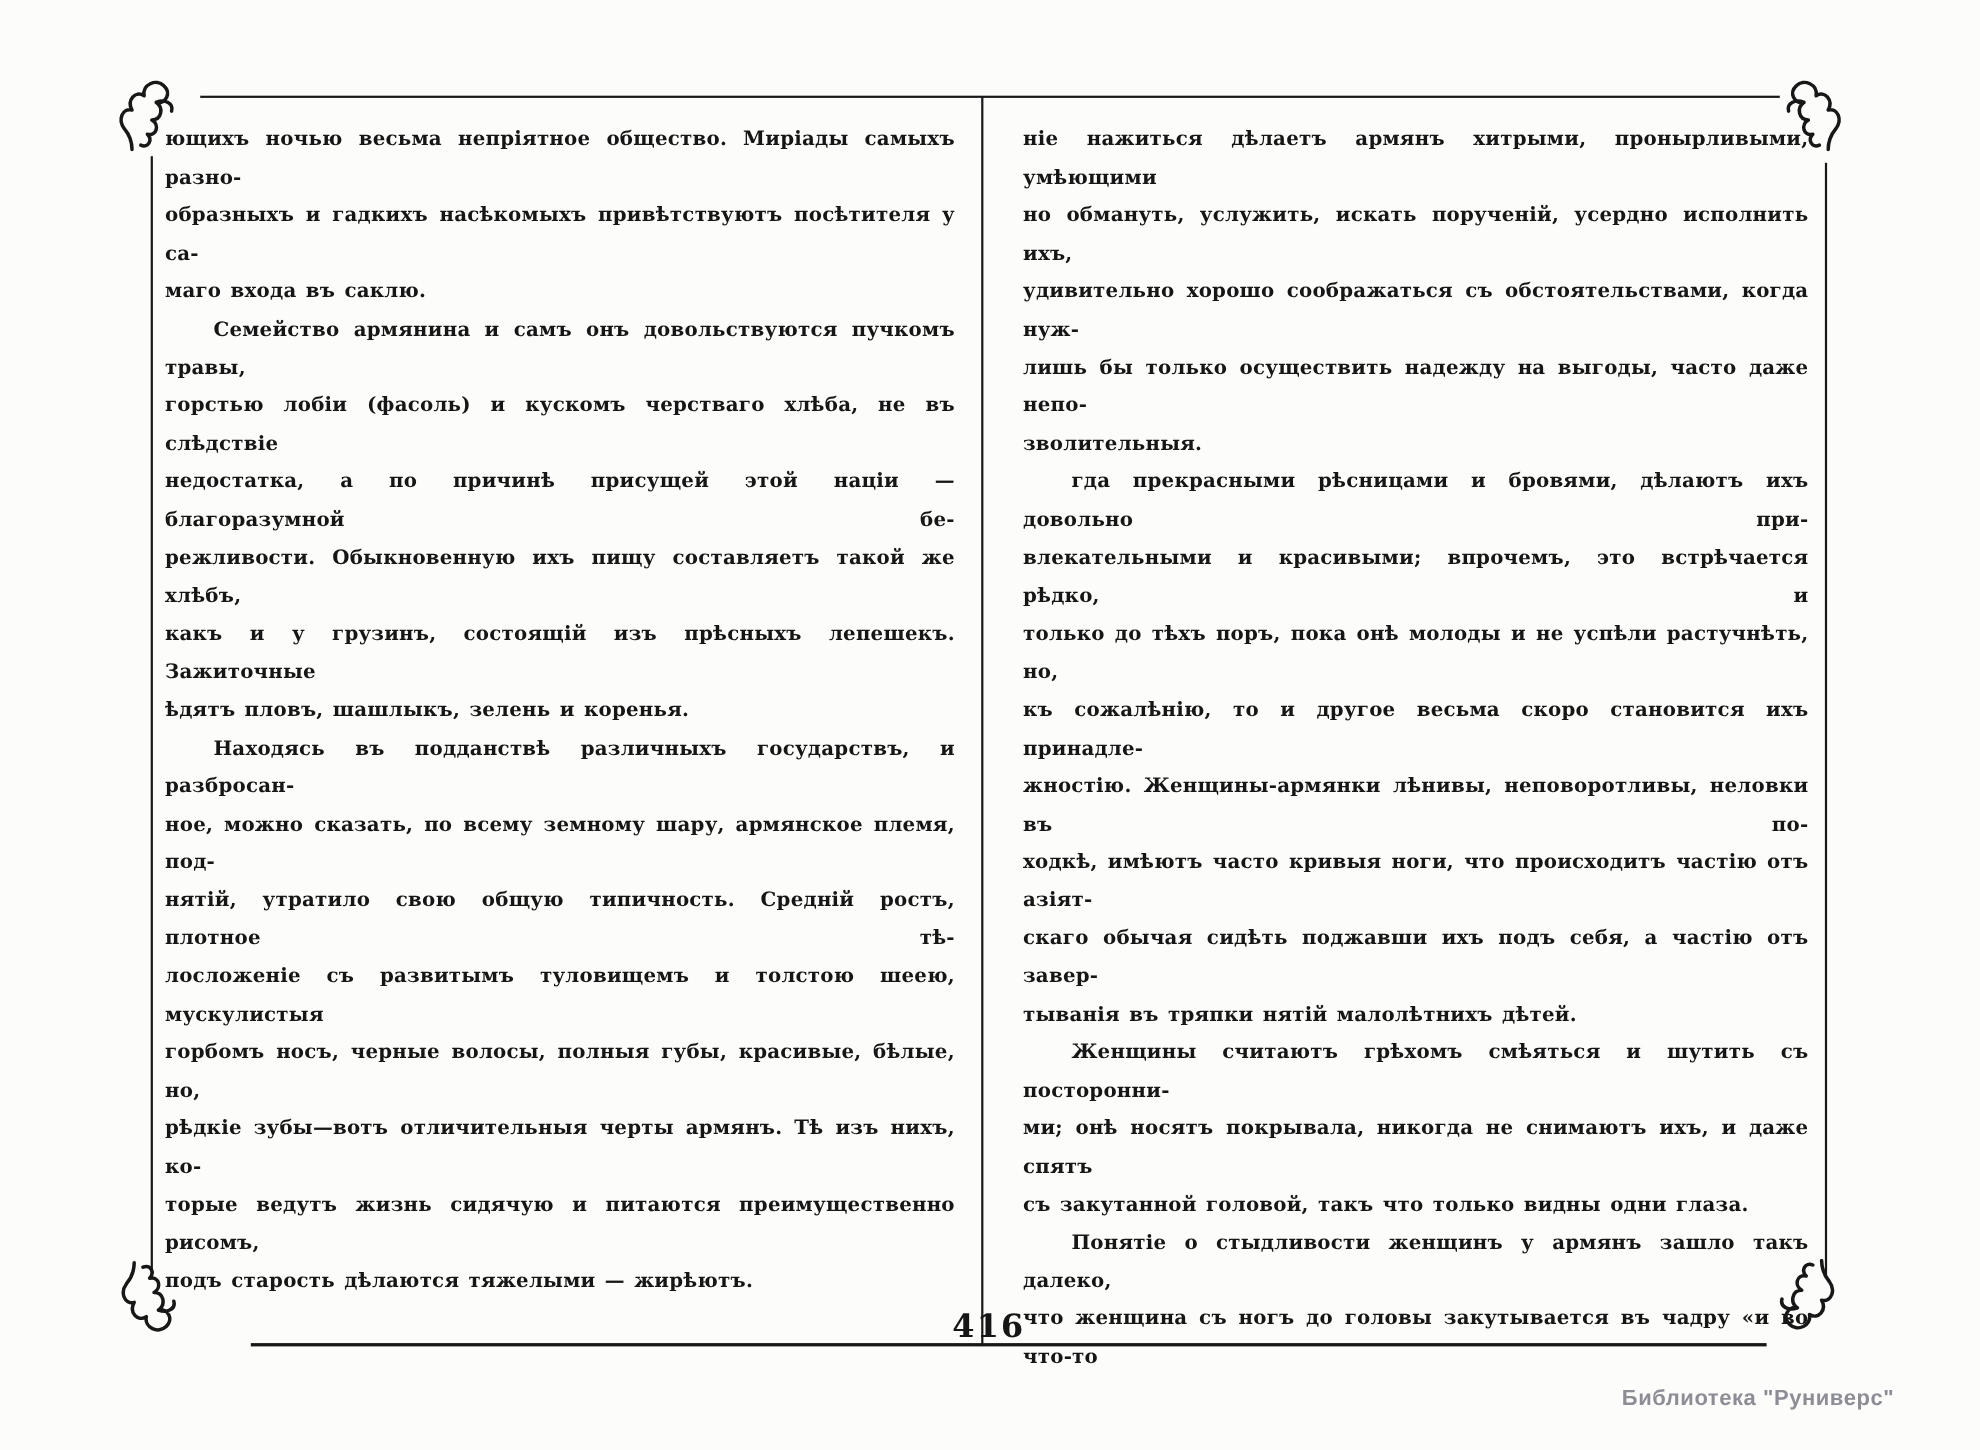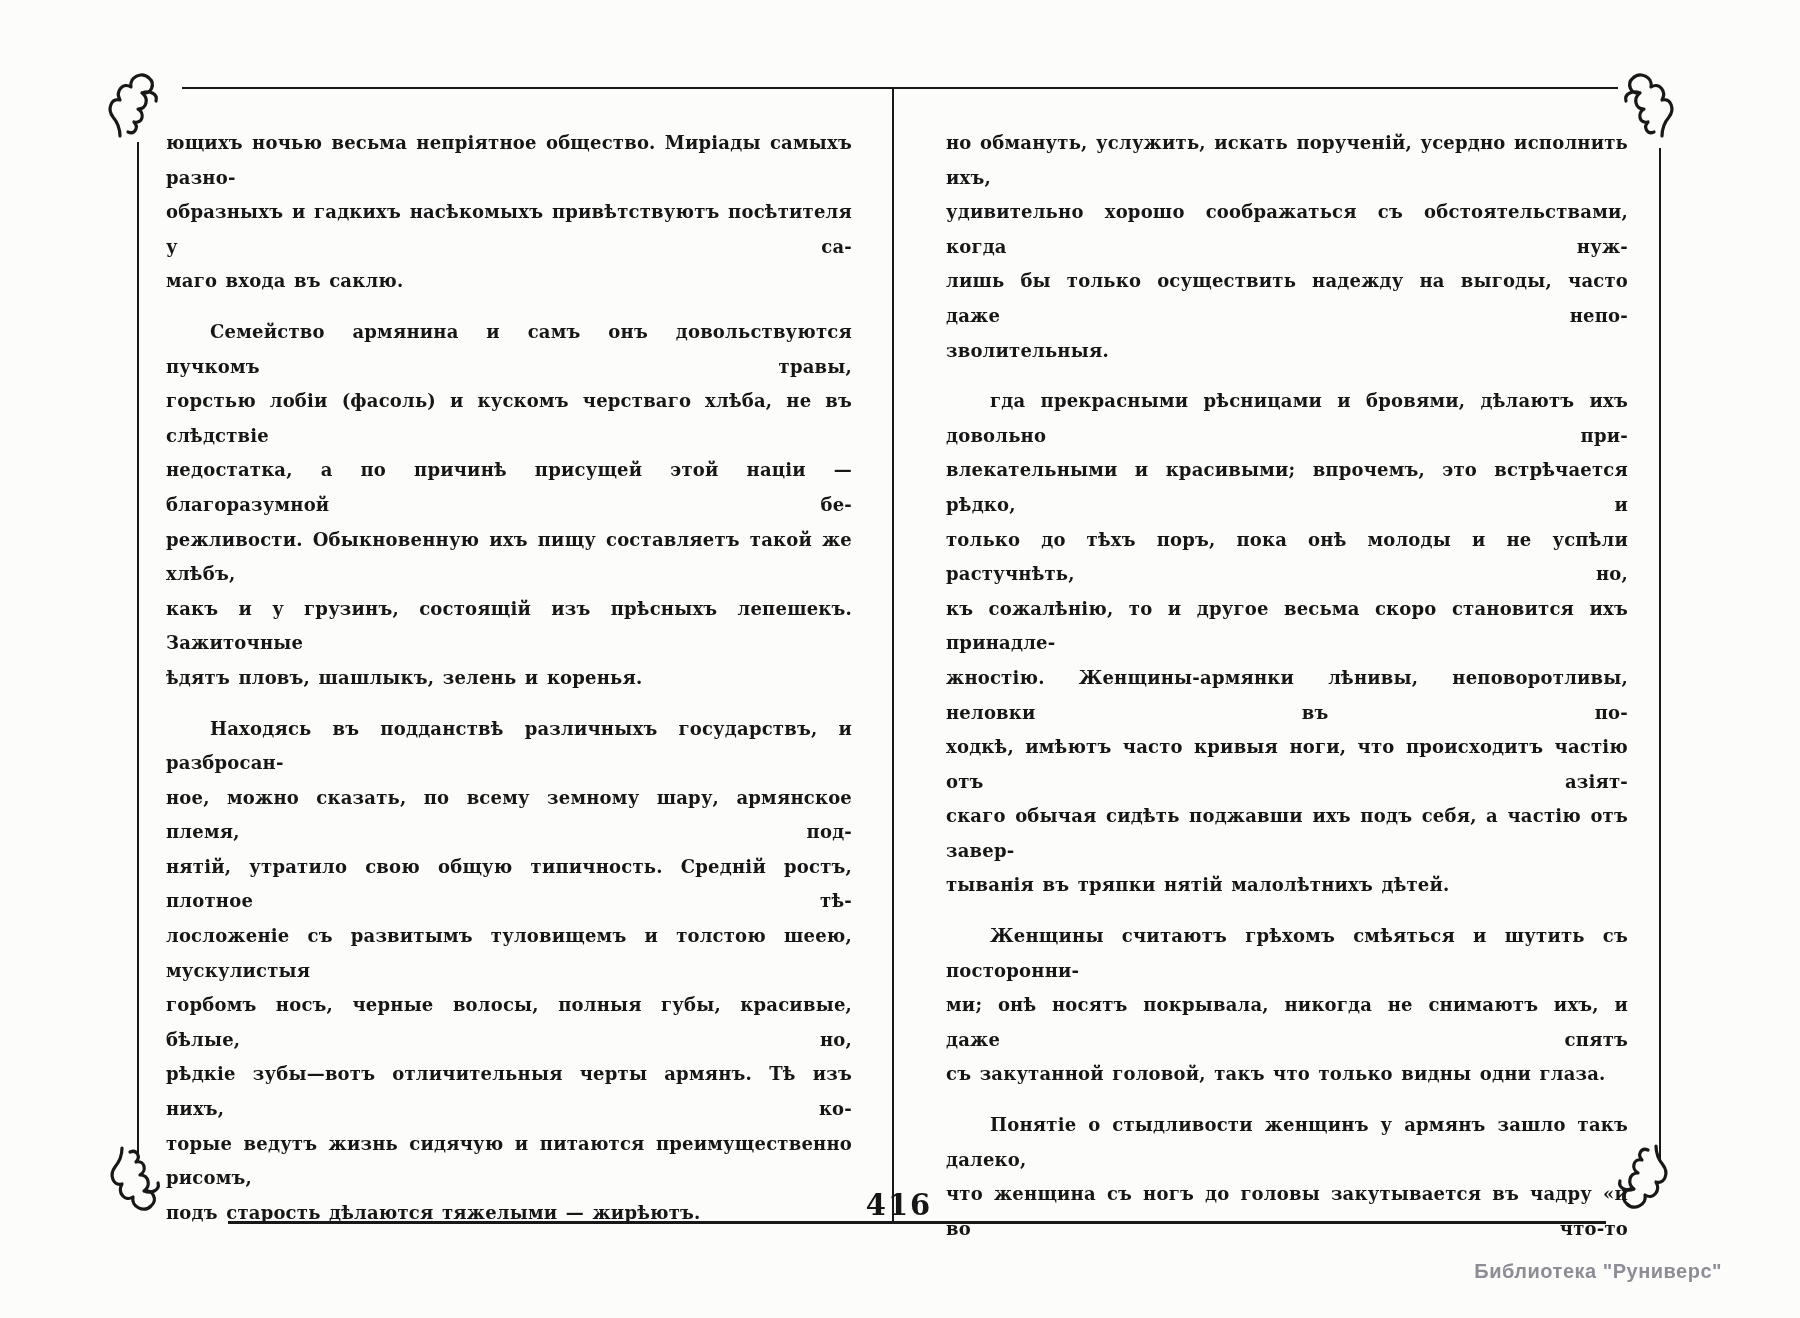--- a/index.html
+++ b/index.html
@@ -35,21 +35,21 @@
     top: 110px;
     font-size: 18px;
     font-weight: 700;
     line-height: 34.6px;
     letter-spacing: 0.2px;
     word-spacing: 2px;
     overflow: hidden;
   }
   #column-left  { left: 150px; width: 718px; }
   #column-right { left: 930px; width: 714px; }
-  .para { margin: 16px; }
+  .para { margin: 0; }
   .para.indent .line:first-child { text-indent: 44px; }
   .line {
     text-align: justify;
     text-align-last: justify;
     white-space: normal;
   }
   .line.endline { text-align-last: left; }
   
   #page-number {
     position: absolute;
@@ -122,20 +122,21 @@
         <div class="line">нятій, утратило свою общую типичность. Средній ростъ, плотное тѣ-</div>
         <div class="line">лосложеніе съ развитымъ туловищемъ и толстою шеею, мускулистыя</div>
         <div class="line">горбомъ носъ, черные волосы, полныя губы, красивые, бѣлые, но,</div>
         <div class="line">рѣдкіе зубы—вотъ отличительныя черты армянъ. Тѣ изъ нихъ, ко-</div>
         <div class="line">торые ведутъ жизнь сидячую и питаются преимущественно рисомъ,</div>
         <div class="line endline">подъ старость дѣлаются тяжелыми — жирѣютъ.</div>
       </div>
     </div>
   <div id="column-right" class="column">
       <div class="para">
+        <div class="line">ніе нажиться дѣлаетъ армянъ хитрыми, пронырливыми, умѣющими</div>
         <div class="line">но обмануть, услужить, искать порученій, усердно исполнить ихъ,</div>
         <div class="line">удивительно хорошо соображаться съ обстоятельствами, когда нуж-</div>
         <div class="line">лишь бы только осуществить надежду на выгоды, часто даже непо-</div>
         <div class="line endline">зволительныя.</div>
       </div>
       <div class="para indent">
         <div class="line">гда прекрасными рѣсницами и бровями, дѣлаютъ ихъ довольно при-</div>
         <div class="line">влекательными и красивыми; впрочемъ, это встрѣчается рѣдко, и</div>
         <div class="line">только до тѣхъ поръ, пока онѣ молоды и не успѣли растучнѣть, но,</div>
         <div class="line">къ сожалѣнію, то и другое весьма скоро становится ихъ принадле-</div>

